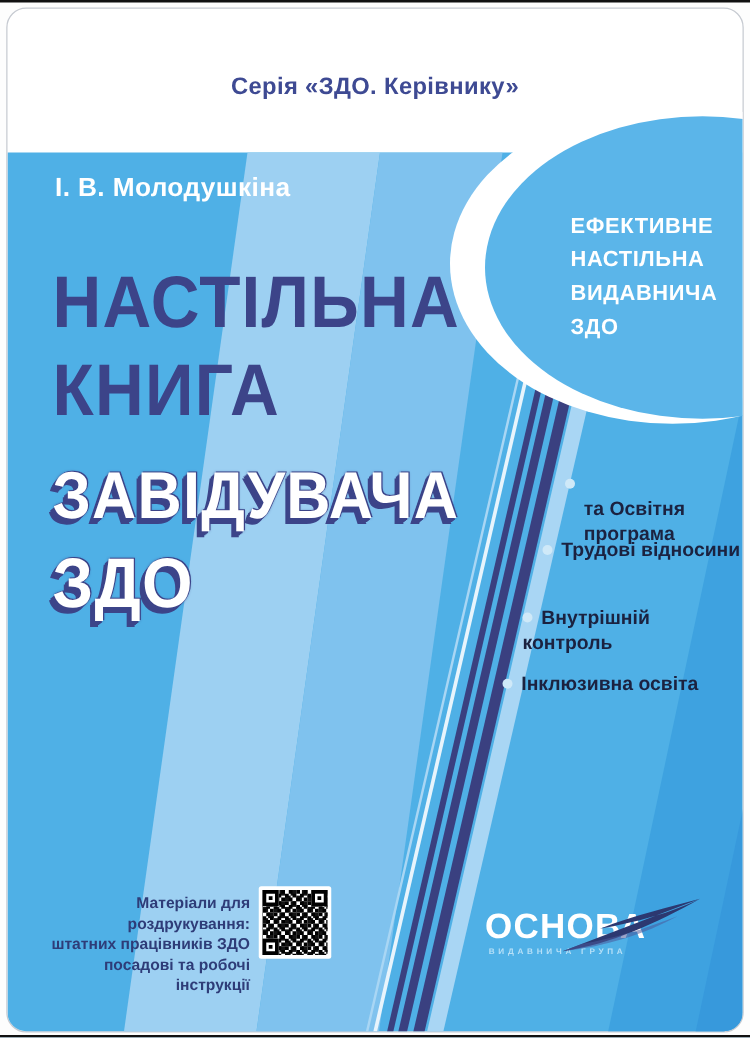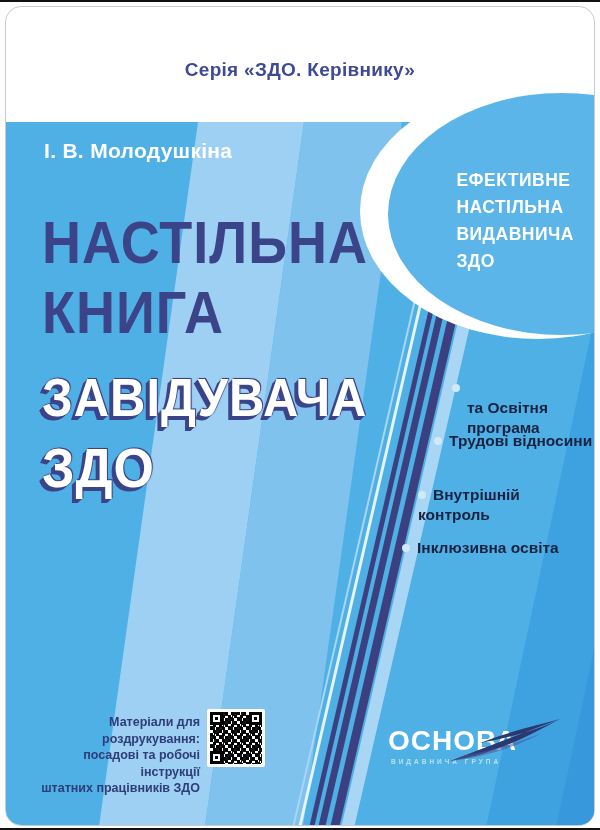--- a/index.html
+++ b/index.html
@@ -119,22 +119,22 @@
     </div>
     <div class="bullet-row b3">
       <span class="dot"></span><span>Внутрішній контроль</span>
     </div>
     <div class="bullet-row b4">
       <span class="dot"></span><span>Інклюзивна освіта</span>
     </div>
 
     <div class="note">
       <div>Матеріали для роздрукування:</div>
+      <div>штатних працівників ЗДО</div>
       <div>посадові та робочі інструкції</div>
-      <div>штатних працівників ЗДО</div>
     </div>
 
     <div class="qr">
       <div class="qr-grid">
         <div class="finder f-tl">
             <i></i>
           </div>
         <div class="finder f-tr">
             <i></i>
           </div>

